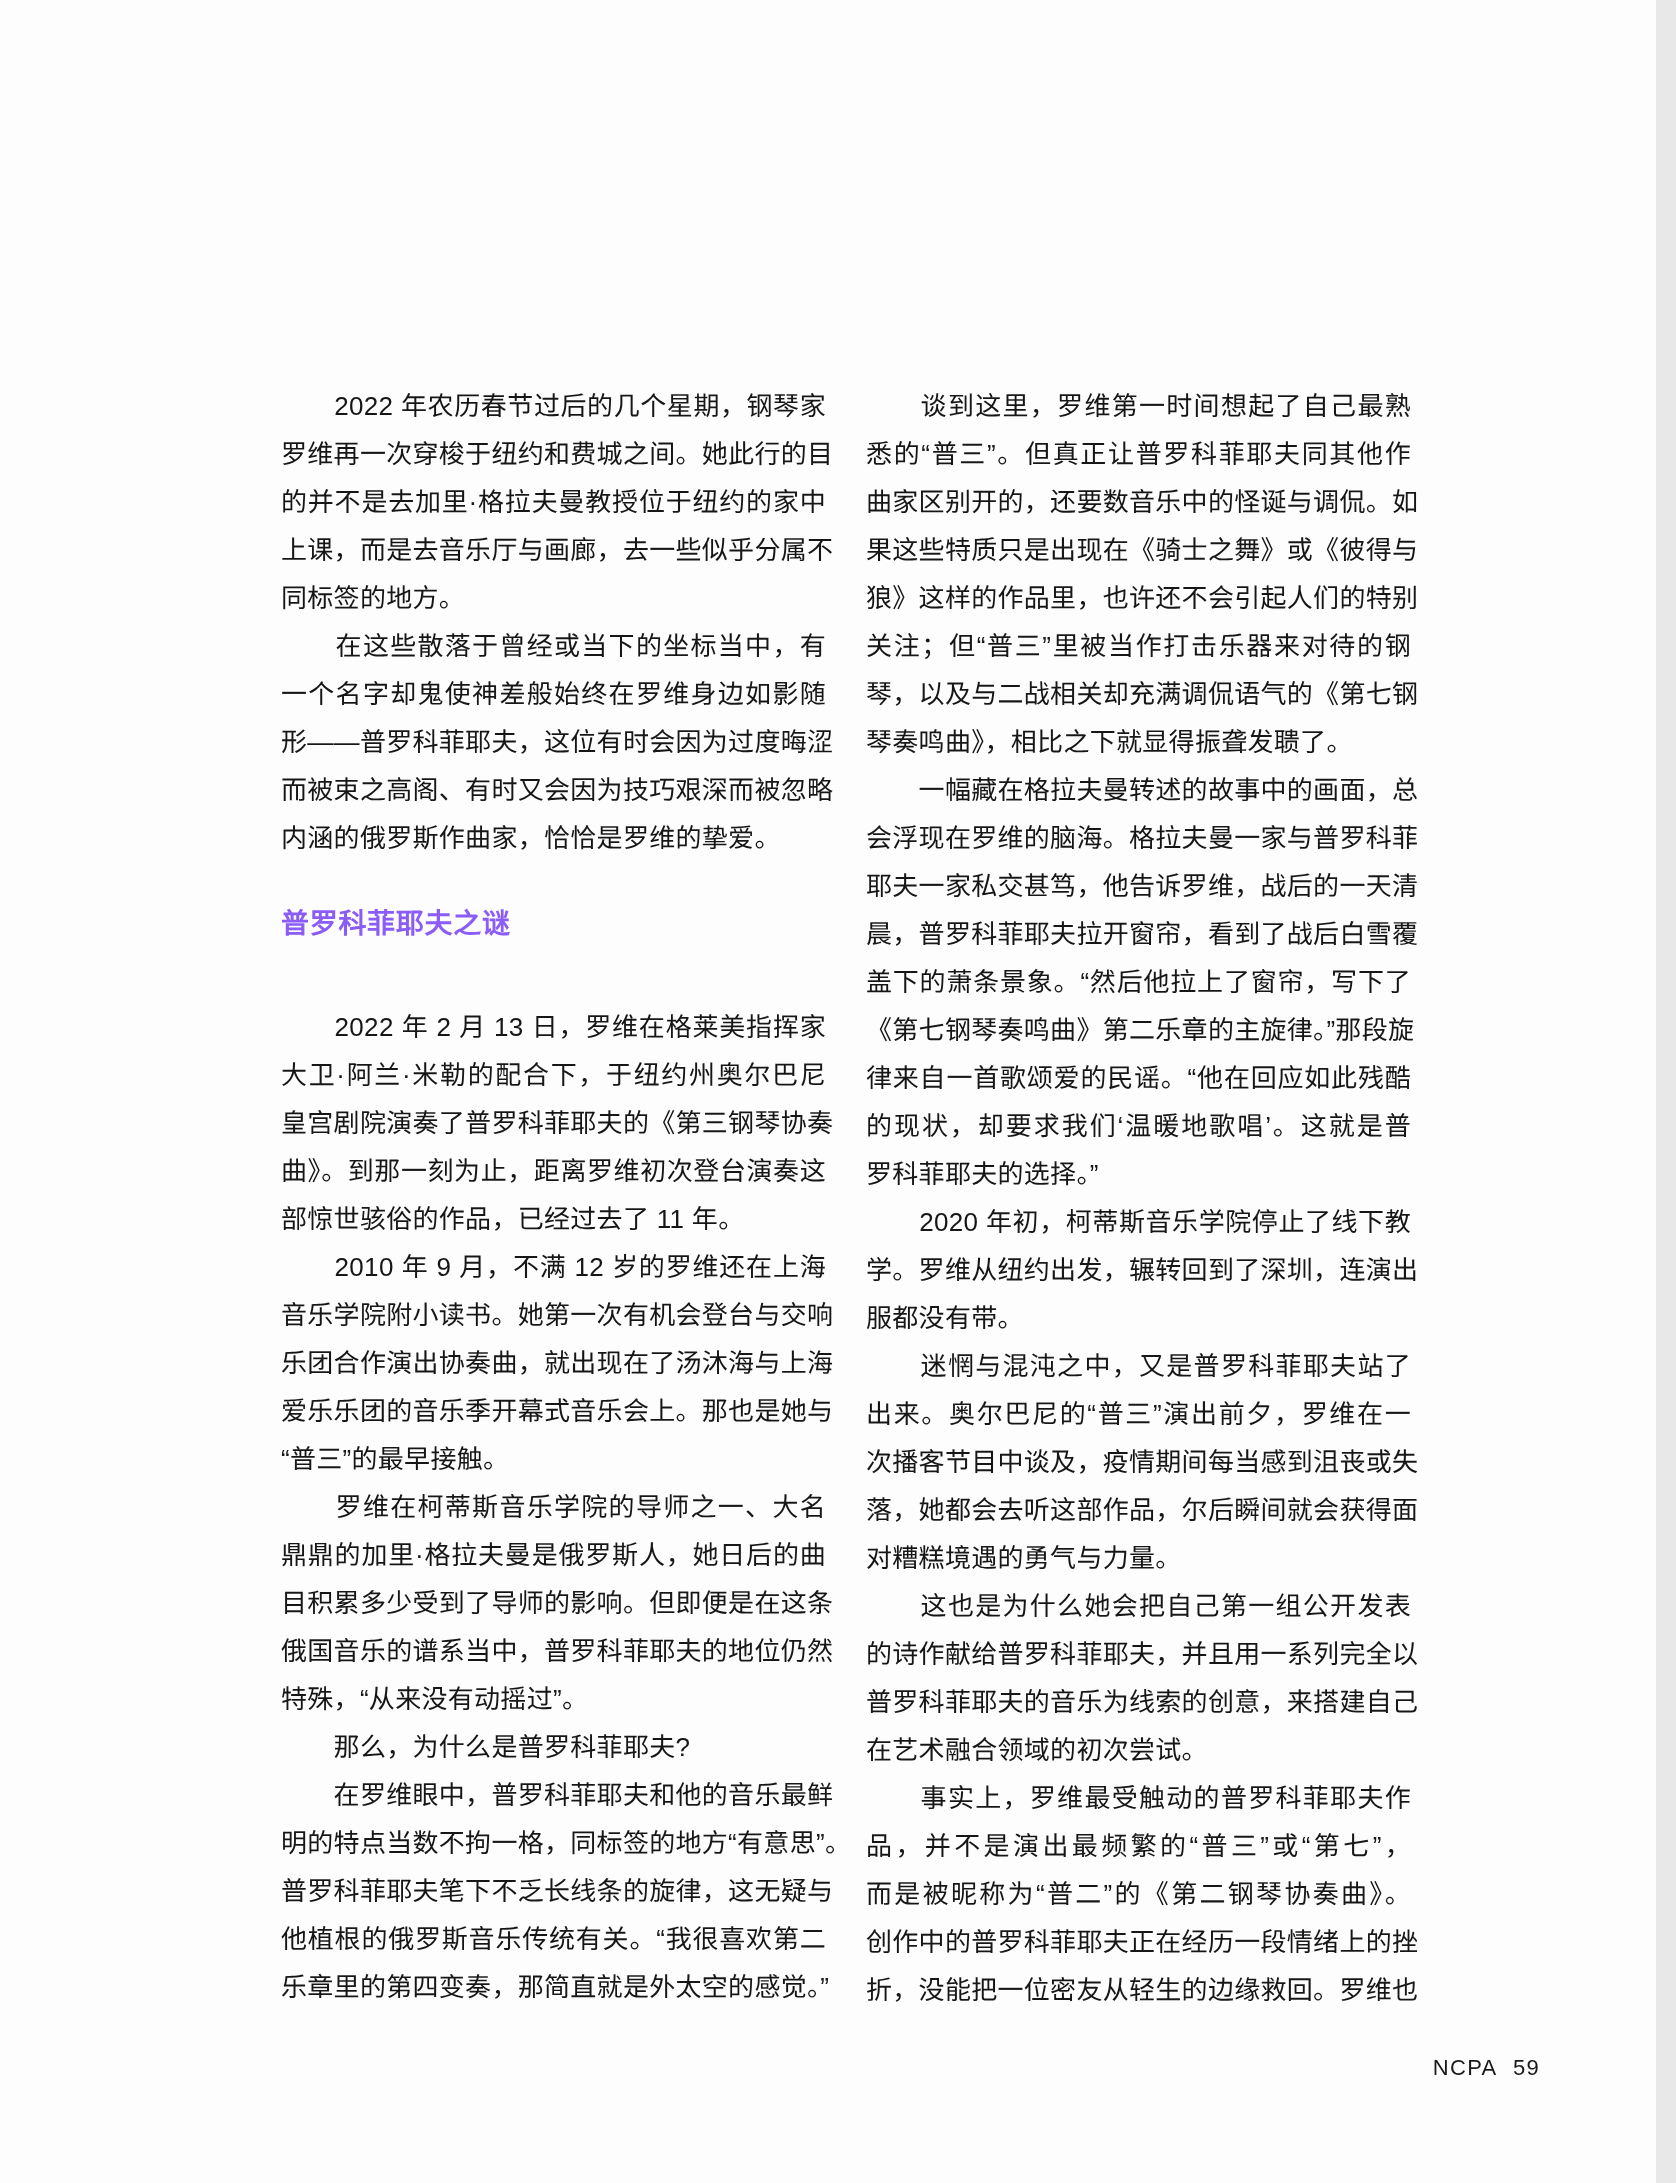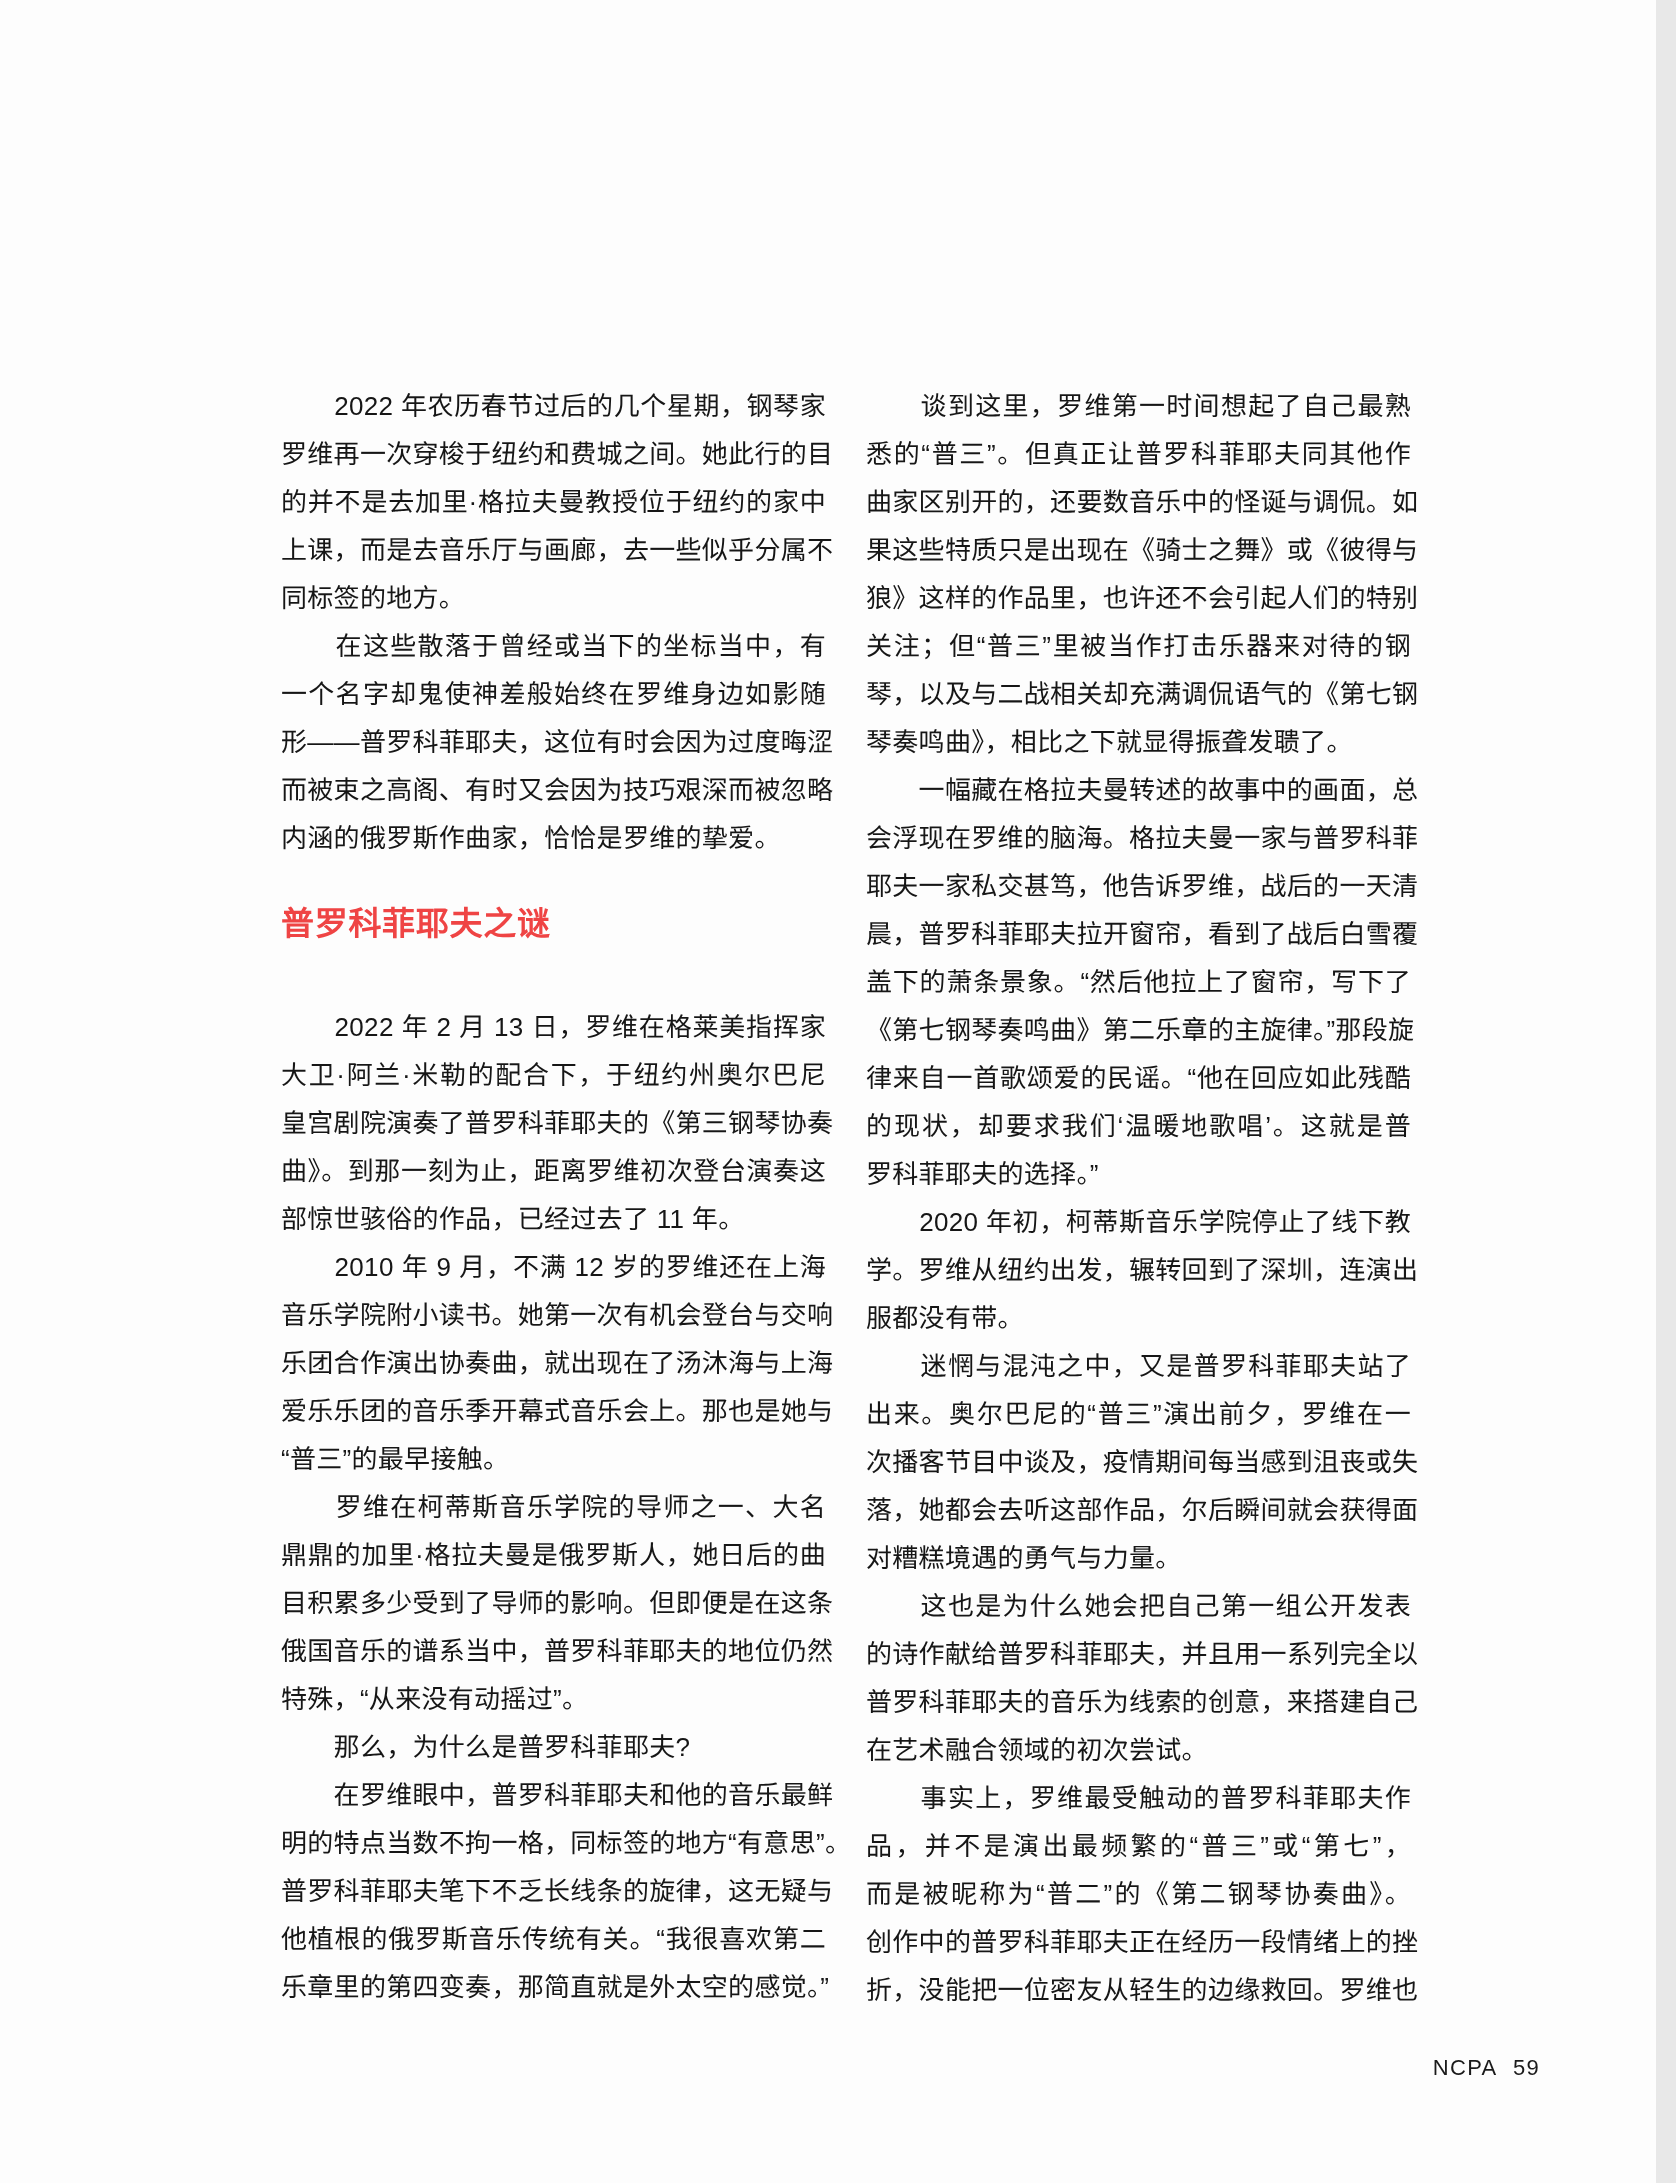--- a/index.html
+++ b/index.html
@@ -38,23 +38,23 @@
     text-align: justify;
     text-align-last: justify;
     color: #161616;
     white-space: nowrap;
   }
   .line.last {
     text-align: left;
     text-align-last: left;
   }
   .heading {
-    font-size: 33px;
+    font-size: 28px;
     font-weight: bold;
-    color: #ef4444;
+    color: #8b5cf6;
     height: 48px;
     line-height: 48px;
     margin: 38px 0 55px 0;
     letter-spacing: 0.7px;
   }
   .footer {
     position: absolute;
     right: 116px;
     top: 2055px;
     font-size: 22px;

